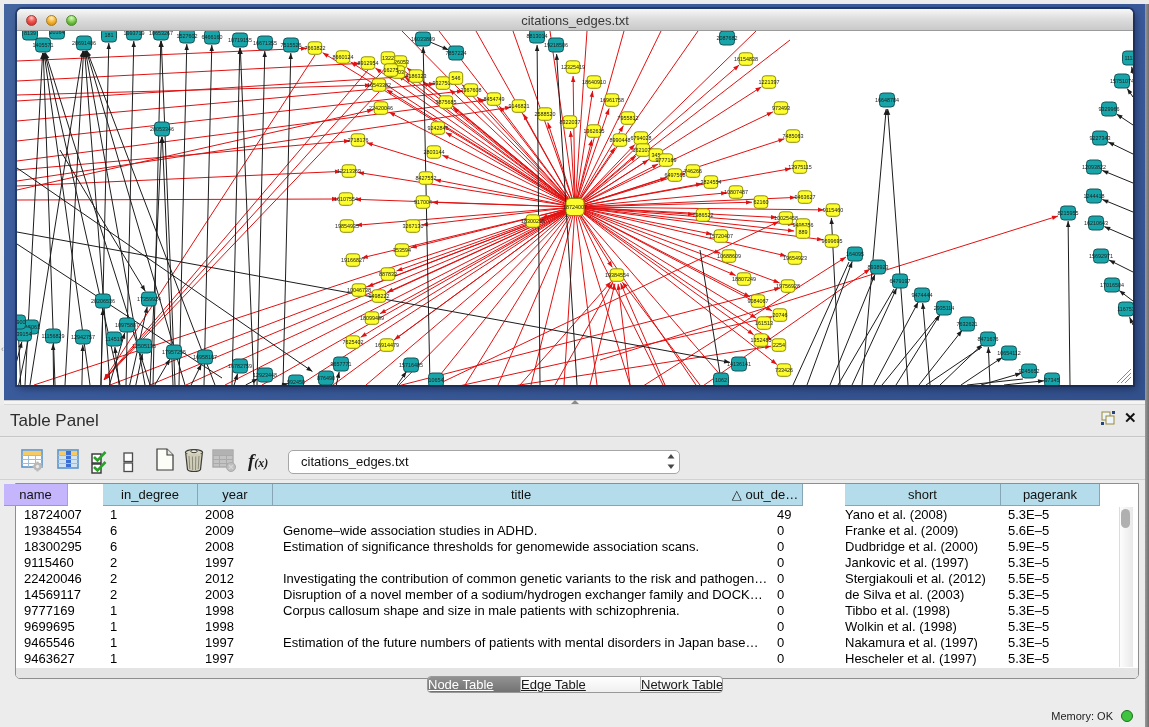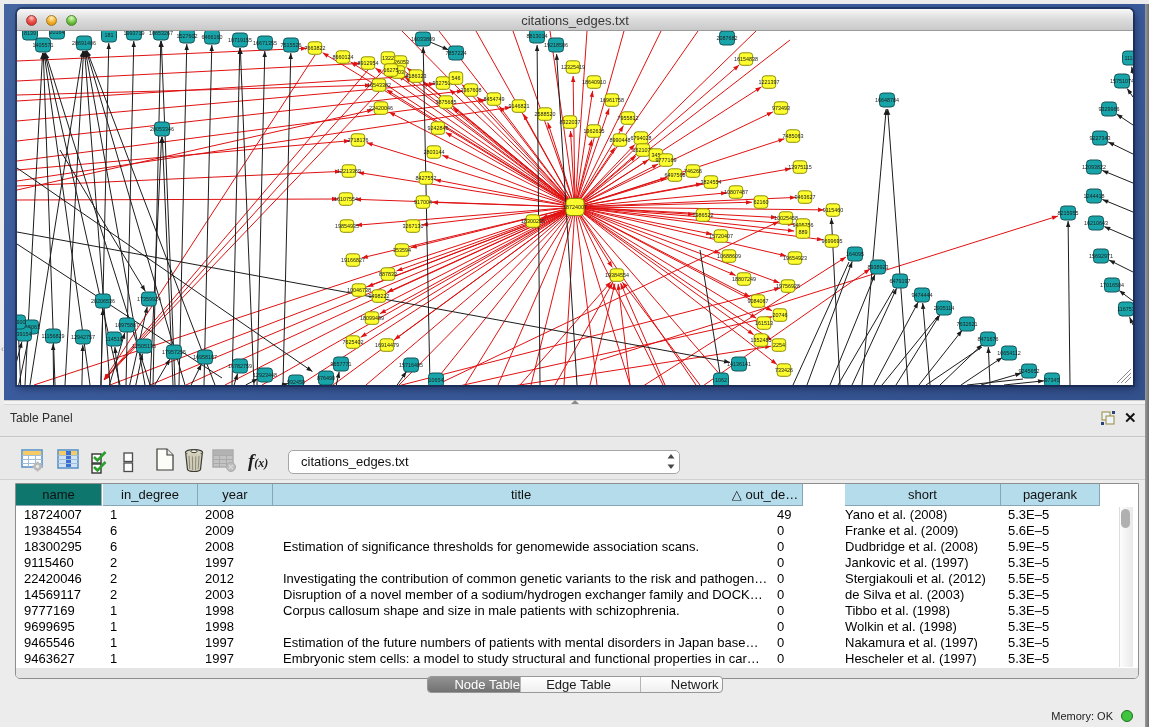--- a/index.html
+++ b/index.html
@@ -19,21 +19,21 @@
 #tlr { left:9px; background:radial-gradient(circle at 50% 22%,#ffc9c4,#f0645e 38%,#e8413c 62%,#bd2f2a); border:1px solid #a33c35;}
 #tly { left:29px; background:radial-gradient(circle at 50% 22%,#fff0c2,#f8c455 38%,#f0a71f 62%,#c9871a); border:1px solid #a87c20;}
 #tlg { left:49px; background:radial-gradient(circle at 50% 22%,#dcf5c6,#93d967 38%,#67b93a 62%,#4e9427); border:1px solid #4f8a30;}
 #canvas { left:0; top:22px; width:1116px; height:354px; background:#fff; overflow:hidden; }
 #divider { left:4px; top:400px; width:1141px; height:5px; background:#f4f4f4;
   border-top:1px solid #ccc; border-bottom:1px solid #d8d8d8; }
 #divarrow { left:571px; top:400px; width:0; height:0; border-left:4px solid transparent;
   border-right:4px solid transparent; border-bottom:4px solid #8a8a8a; }
 #tphead { left:0px; top:405px; width:1145px; height:32px; background:#e9e9e9;
   border-bottom:1px solid #c6c6c6; }
-#tptitle { left:10px; top:411px; font-size:12px; color:#2e2e2e; }
+#tptitle { left:10px; top:411px; font-size:17px; color:#2e2e2e; }
 #tbar { left:0; top:438px; width:1145px; height:42px; background:#e9e9e9;
   border-bottom:1px solid #d2d2d2; }
 #dropdown { left:288px; top:450px; width:392px; height:24px; background:#fff;
   border:1px solid #a6a6a6; border-radius:5px; font-size:13px; color:#111;
   line-height:22px; padding-left:12px; }
 #tblbox { left:15px; top:483px; width:1124px; height:196px; background:#fff;
   border:1px solid #8e8e8e; border-radius:0 0 5px 5px; }
 #tblfoot { left:16px; top:668px; width:1122px; height:10px; background:#e4e4e4;
   border-radius:0 0 4px 4px; }
 .hdr { position:absolute; top:484px; height:22px; background:#b5dcea;
@@ -44,21 +44,21 @@
 .tr span { position:absolute; top:0; }
 .c1 { left:8px; } .c2 { left:94px; } .c3 { left:189px; } .c4 { left:267px; }
 .c5 { left:761px;text-align:right; } .c6 { left:829px; width:156px; text-align:left; } .c7 { left:992px; }
 #sbtrack { left:1119px; top:507px; width:14px; height:160px;
   background:linear-gradient(90deg,#fdfdfd,#e9e9e9); border-left:1px solid #dcdcdc; }
 #sbthumb { left:1121px; top:509px; width:9px; height:19px; background:#b0b0b0;
   border-radius:5px; }
 #tabs { left:427px; top:676px; width:296px; height:17px; border:1px solid #989898;
   border-radius:4px; background:linear-gradient(#ffffff,#efefef); font-size:13px;
   overflow:hidden; }
-.seg { position:absolute; top:0; height:17px; line-height:16px; text-align:right; color:#1a1a1a; }
+.seg { position:absolute; top:0; height:17px; line-height:16px; text-align:left; color:#1a1a1a;text-decoration:underline; }
 #seg1 { left:0; width:92px; background:linear-gradient(#929292,#6e6e6e); color:#fff; }
 #seg2 { left:92px; width:91px; border-left:1px solid #b5b5b5; }
 #seg3 { left:183px; width:113px; border-left:1px solid #b5b5b5;margin-left:29px; }
 #mem { right:36px; top:710px; font-size:11px; color:#1d1d1d; }
 #memdot { left:1121px; top:710px; width:12px; height:12px; border-radius:50%;
   background:#3ec43e; border:1px solid #1e6e1e; }
 .icon { position:absolute; top:451px; }
 </style></head>
 <body>
 <div id="desktop" class="abs"></div>
@@ -832,50 +832,51 @@
 </svg>
 <div class="abs" style="left:248px;top:450px;color:#1c1c1c">
  <span style="font-family:'Liberation Serif',serif;font-style:italic;font-weight:bold;font-size:19px">f</span><span style="font-size:12px;font-style:italic;font-weight:bold;font-family:'Liberation Serif',serif">(x)</span>
 </div>
 <div id="dropdown" class="abs">citations_edges.txt</div>
 <svg class="abs" style="left:664px;top:452px" width="14" height="20">
     <polygon points="7,2 10.5,6.5 3.5,6.5" fill="#474747"></polygon>
     <polygon points="3.5,12.5 10.5,12.5 7,17" fill="#474747"></polygon>
   </svg>
 <div id="tblbox" class="abs"></div>
-<div class="hdr" style="left:16px;width:86px;background:#0f766e;border-right:1px solid #a8a8a8">name</div>
+<div class="hdr" style="left:4px;width:64px;background:#c4b5fd;border-right:1px solid #a8a8a8">name</div>
 <div class="hdr" style="left:103px;width:95px">in_degree</div>
 <div class="hdr" style="left:198px;width:75px">year</div>
 <div class="hdr" style="left:273px;width:497px">title</div>
 <div class="hdr" style="left:728px;width:75px">△ out_de…</div>
 <div class="hdr" style="left:845px;width:156px">short</div>
 <div class="hdr" style="left:1001px;width:99px">pagerank</div>
 <div class="tr" style="top:507px">
     <span class="c1">18724007</span>
     <span class="c2">1</span>
     <span class="c3">2008</span>
     <span class="c5">49</span>
     <span class="c6">Yano et al. (2008)</span>
     <span class="c7">5.3E–5</span>
   </div>
 <div class="tr" style="top:523px">
     <span class="c1">19384554</span>
     <span class="c2">6</span>
     <span class="c3">2009</span>
+    <span class="c4">Genome–wide association studies in ADHD.</span>
     <span class="c5">0</span>
     <span class="c6">Franke et al. (2009)</span>
     <span class="c7">5.6E–5</span>
   </div>
 <div class="tr" style="top:539px">
     <span class="c1">18300295</span>
     <span class="c2">6</span>
     <span class="c3">2008</span>
     <span class="c4">Estimation of significance thresholds for genomewide association scans.</span>
     <span class="c5">0</span>
-    <span class="c6">Dudbridge et al. (2008)</span>
+    <span class="c6">Dudbridge et al. (2000)</span>
     <span class="c7">5.9E–5</span>
   </div>
 <div class="tr" style="top:555px">
     <span class="c1">9115460</span>
     <span class="c2">2</span>
     <span class="c3">1997</span>
     <span class="c5">0</span>
     <span class="c6">Jankovic et al. (1997)</span>
     <span class="c7">5.3E–5</span>
   </div>
@@ -920,21 +921,20 @@
     <span class="c3">1997</span>
     <span class="c4">Estimation of the future numbers of patients with mental disorders in Japan base…</span>
     <span class="c5">0</span>
     <span class="c6">Nakamura et al. (1997)</span>
     <span class="c7">5.3E–5</span>
   </div>
 <div class="tr" style="top:651px">
     <span class="c1">9463627</span>
     <span class="c2">1</span>
     <span class="c3">1997</span>
-    <span class="c4">Embryonic stem cells: a model to study structural and functional properties in car…</span>
     <span class="c5">0</span>
     <span class="c6">Hescheler et al. (1997)</span>
     <span class="c7">5.3E–5</span>
   </div>
 <div id="sbtrack" class="abs"></div>
 <div id="sbthumb" class="abs"></div>
 <div id="tblfoot" class="abs"></div>
 <div id="tabs" class="abs">
   <div id="seg1" class="seg">Node Table</div>
   <div id="seg2" class="seg">Edge Table</div>

